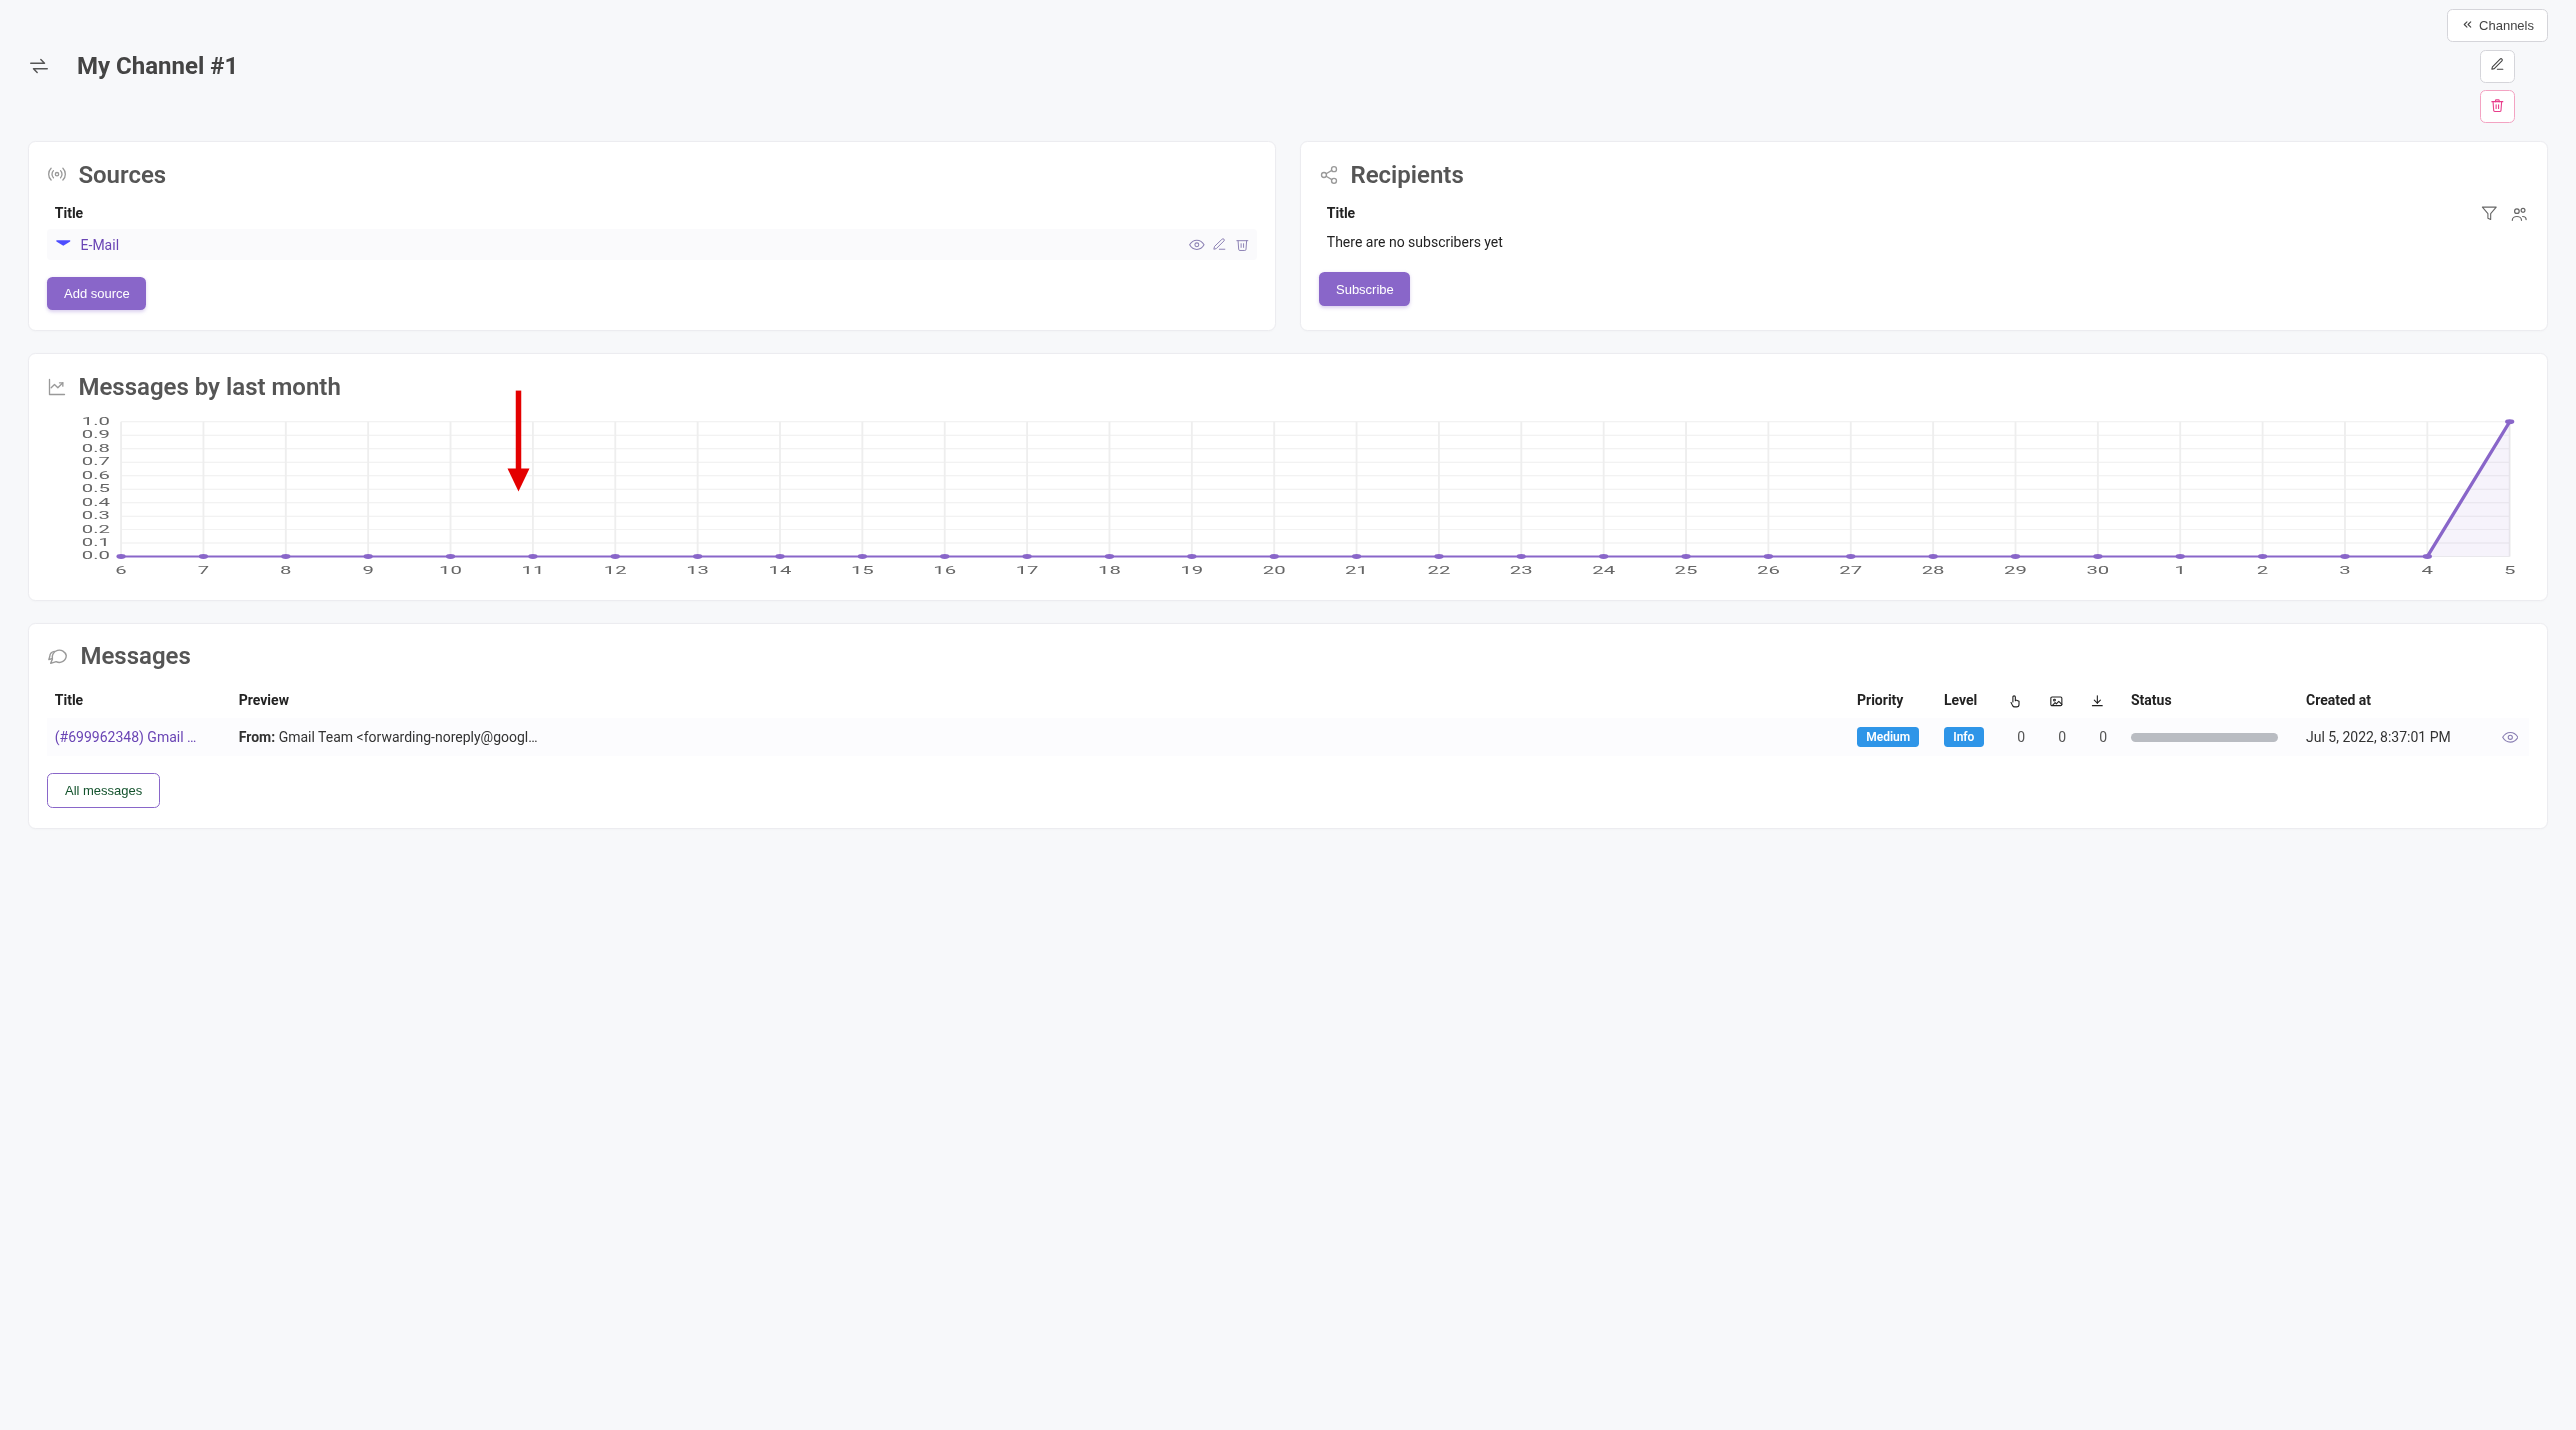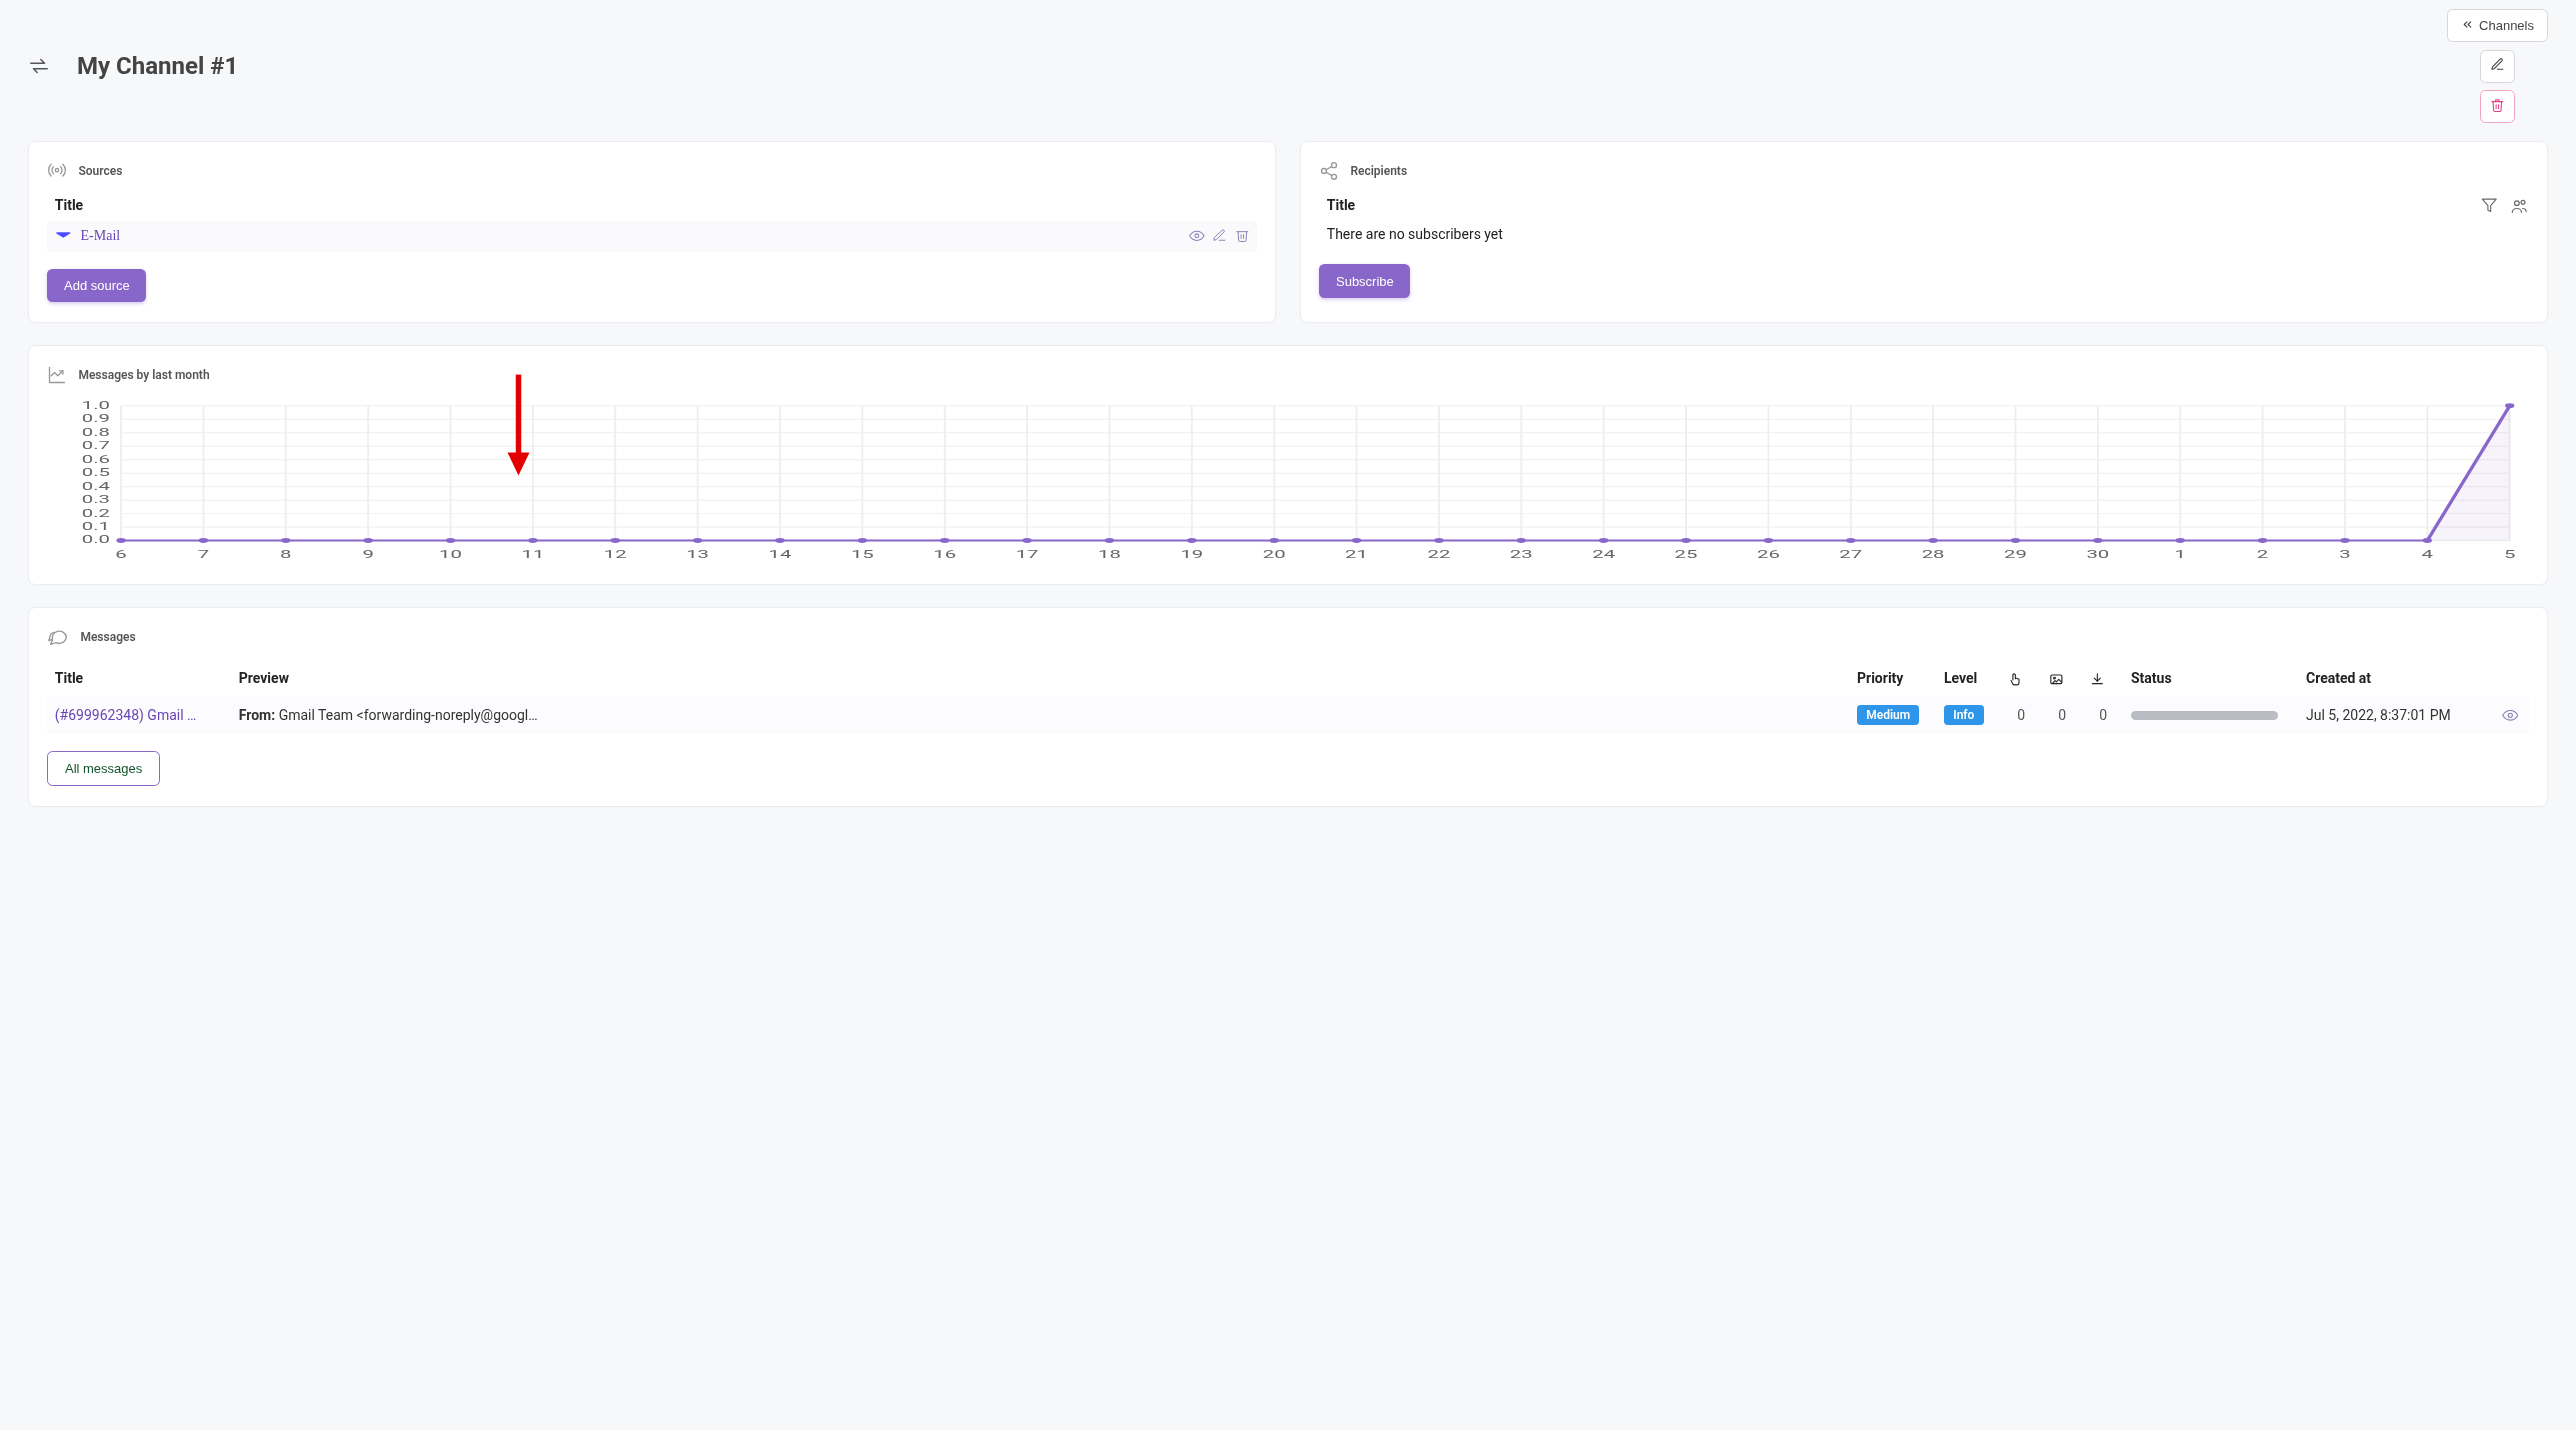--- a/index.html
+++ b/index.html
@@ -38,28 +38,28 @@
     padding: 9.2px 16.6px; height: auto;
   }
 
   .cards-row { display: flex; gap: 24px; margin-bottom: 22px; }
   .card {
     background: #fff; border: 0.9px solid #ececf0; border-radius: 7.4px;
     padding: 18.4px 18.4px 20px 18.4px; flex: 1;
     box-shadow: 0 0.9px 1.8px rgba(0,0,0,0.02);
   }
   .card-title-row { display: flex; align-items: center; gap: 11px; margin-bottom: 13px; }
-  .card-title { font-size: 12px; font-weight: 600; color: #555; }
+  .card-title { font-size: 24px; font-weight: 600; color: #555; }
   .card-title-icon { color: #999; display:inline-flex; }
   .card-header-actions { margin-left: auto; display: flex; gap: 13px; color: #666; }
 
   .list-header { font-size: 14px; font-weight: 700; color: #222; padding: 3.7px 7.4px 7.4px 7.4px; }
   .list-row {
-    display: flex; align-items: flex-start; gap: 9.2px;
-    padding: 7.4px 7.4px; border-radius: 3.7px; background: #fafafc; font-family: Liberation Serif, serif;
+    display: flex; align-items: center; gap: 9.2px;
+    padding: 7.4px 7.4px; border-radius: 3.7px; background: #fafafc;
   }
   .list-row .row-icon { color: #4d4dff; display:inline-flex; }
   .list-row .row-title { color: #6a45b5; font-size: 14px; }
   .row-actions { margin-left: auto; display: flex; gap: 7.4px; color: #8a7fb3; }
   .row-actions span { cursor: pointer; display:inline-flex; }
 
   .empty-text { padding: 5.5px 7.4px; font-size: 14px; color: #222; }
 
   .chart-card { margin-bottom: 22px; position: relative; }
   .chart-wrap { position: relative; margin-top: 5.5px; }

